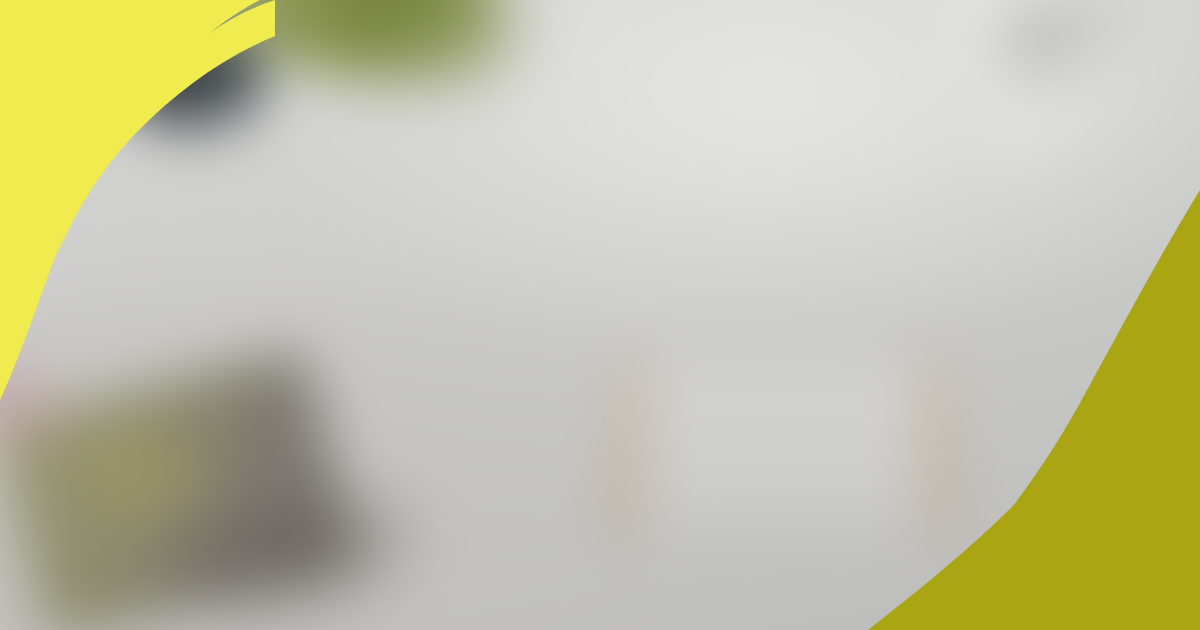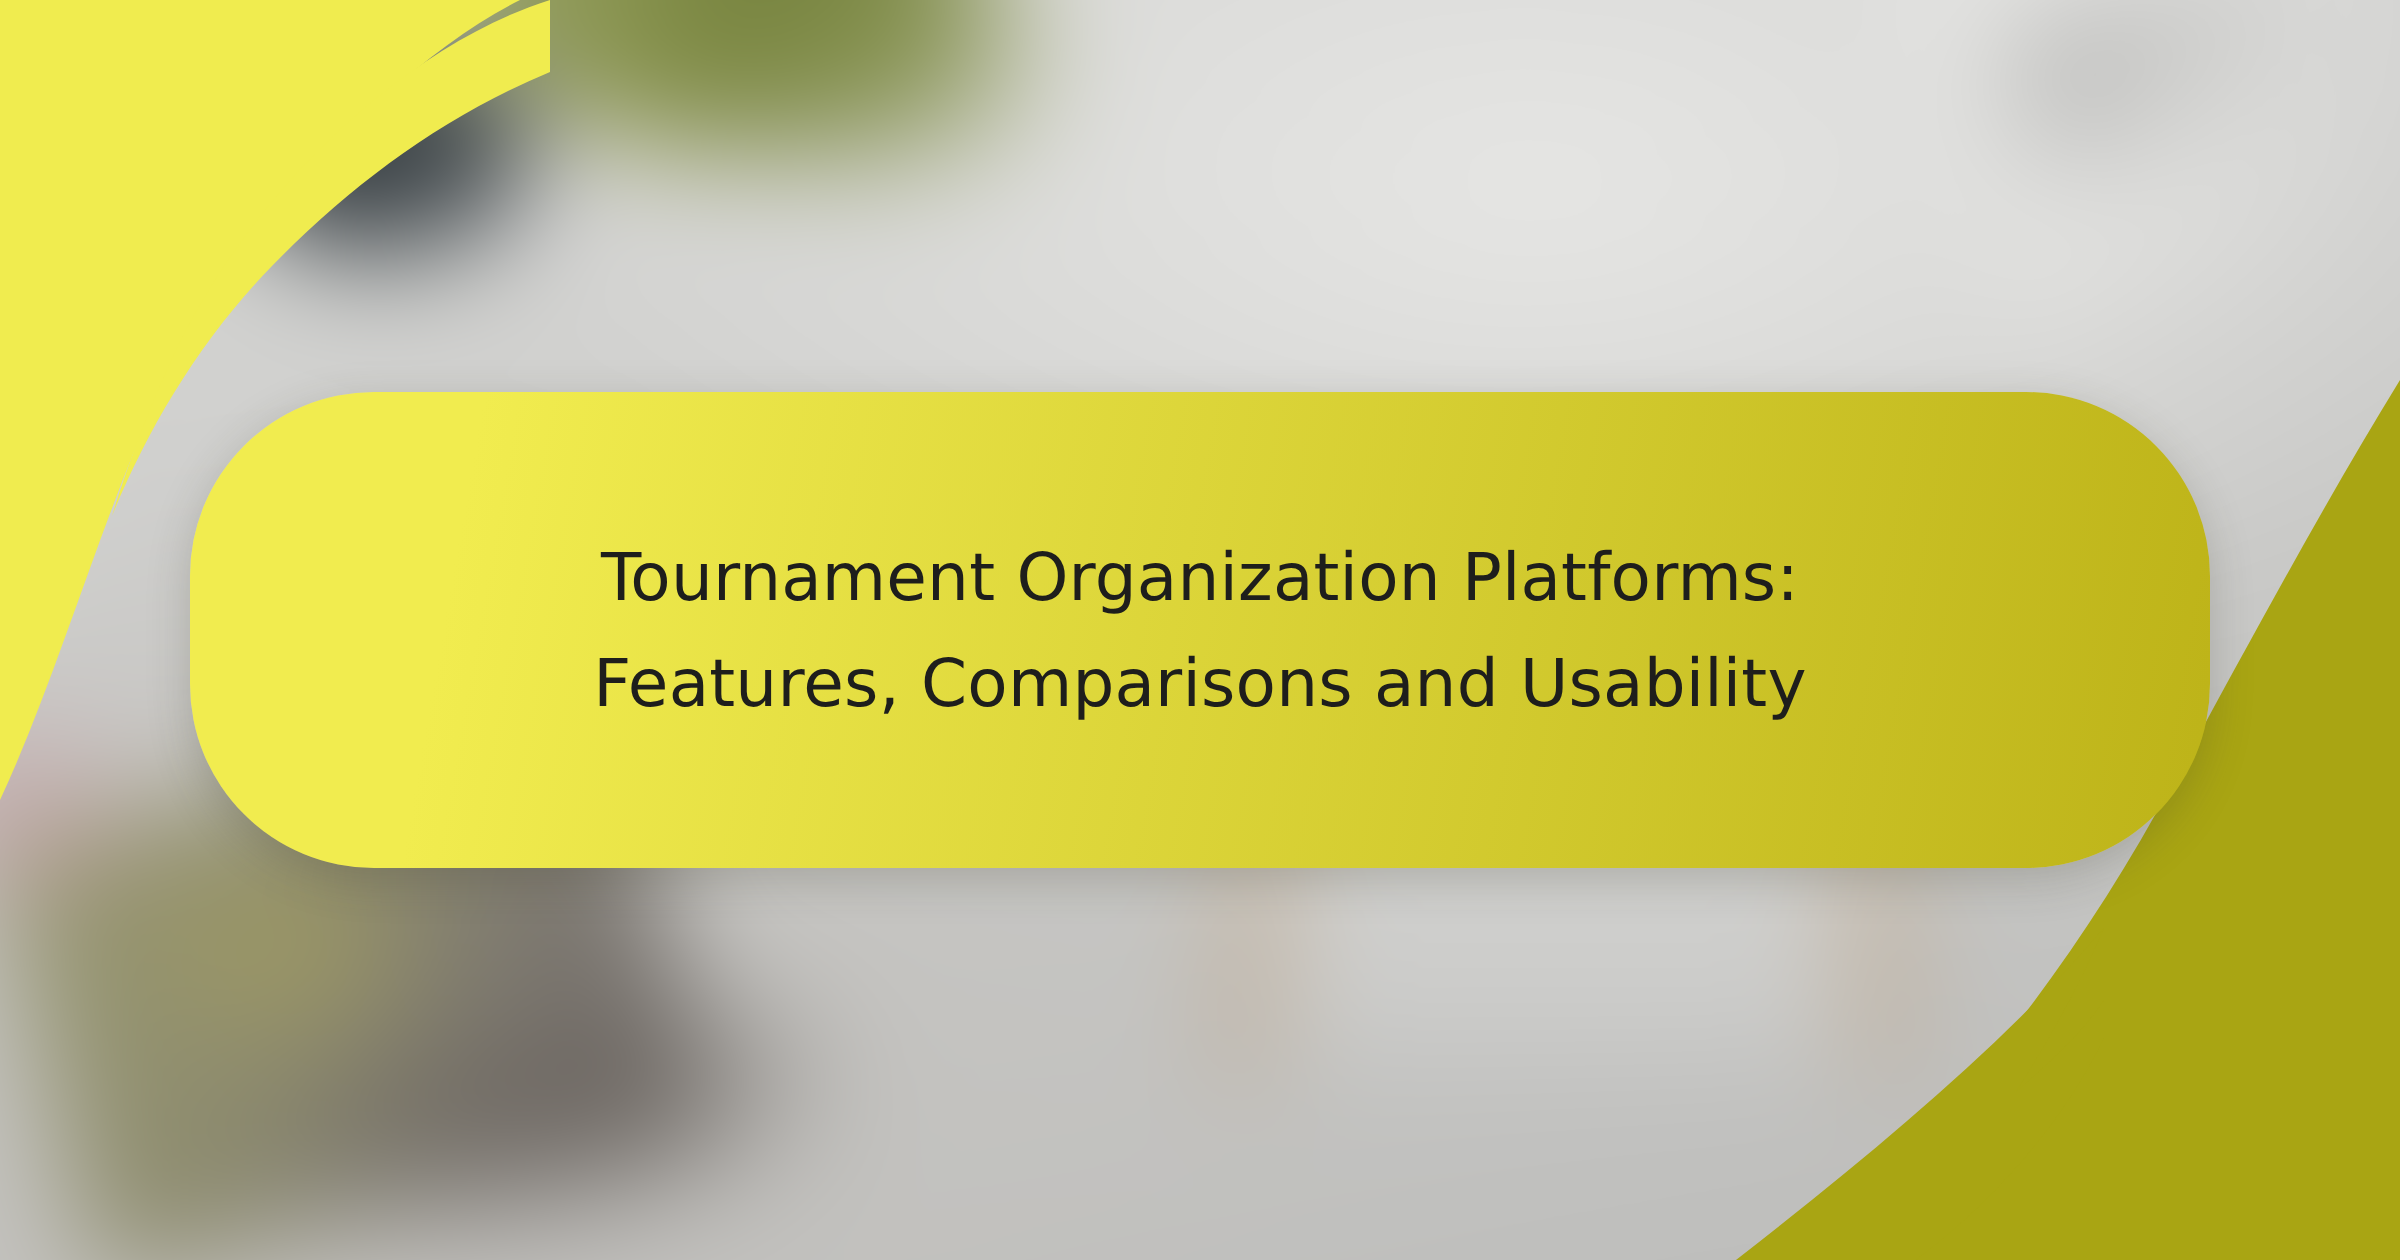--- a/index.html
+++ b/index.html
@@ -159,18 +159,14 @@
 
     <path d="M0,0 L260,0 C200,30 120,110 78,200 C50,262 28,340 0,400 Z" fill="#F0EC4F"></path>
 
     <path d="M275,0 C205,22 128,92 88,175 C74,205 64,232 56,258 C74,214 100,170 136,133 C176,92 222,58 275,36 Z" fill="#F0EC4F"></path>
 
     <path d="M1200,630 L1200,190 C1160,255 1120,330 1086,392 C1040,478 980,556 900,630 Z" fill="#A9A513"></path>
 
     <path d="M1052,519 C1032,560 1000,598 958,630 L868,630 C940,574 1004,520 1052,464 C1040,492 1028,514 1008,546 C1026,530 1040,518 1052,500 Z" fill="#A9A513"></path>
   </svg>
 
-  <div class="title-card" id="title-card" style="background: linear-gradient(100deg, rgb(241, 236, 79) 0%, rgb(241, 236, 79) 14%, rgb(189, 179, 24) 100%); border-radius: 92px;">
-    <h1 class="title-text" style="color: rgb(30, 30, 28);">Tournament Organization Platforms:
-Features, Comparisons and Usability</h1>
-  </div>
 
 </div>
 
 </body></html>

